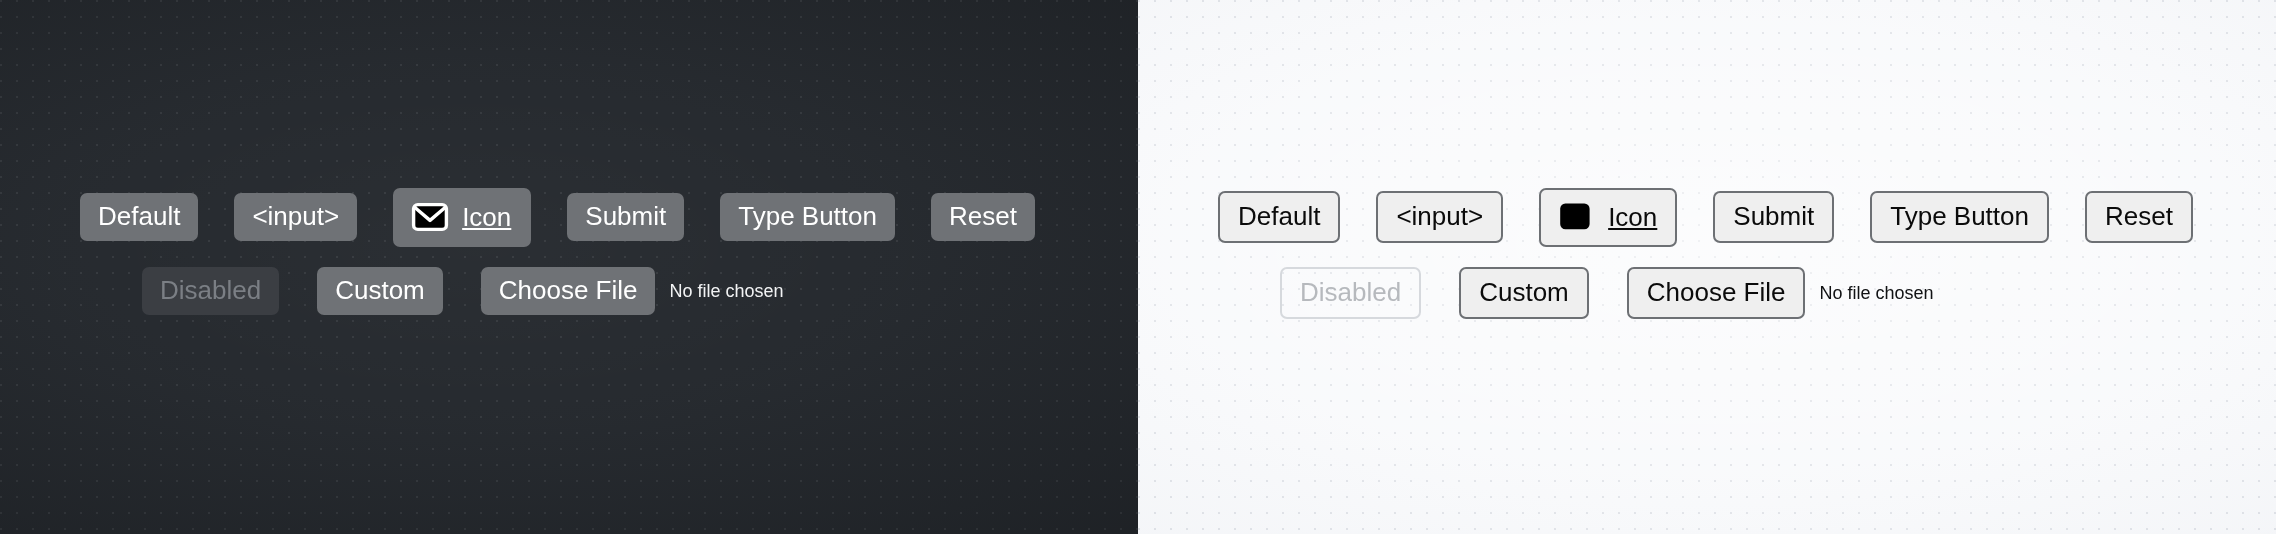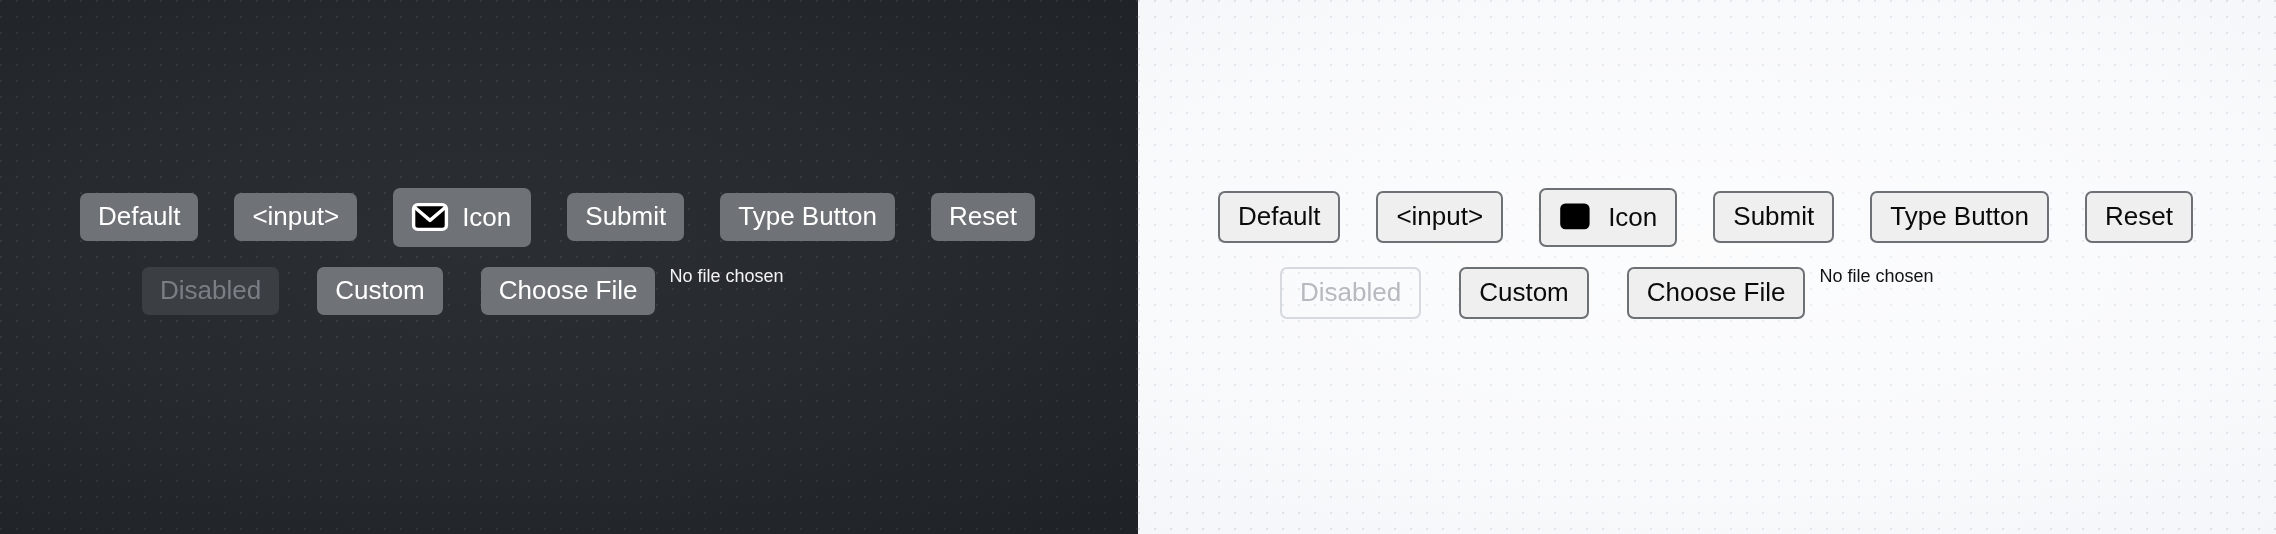--- a/index.html
+++ b/index.html
@@ -139,38 +139,40 @@
     padding: 12px 18px 13px 16px;
     gap: 13px;
   }
   .panel--light .file-name {
     color: #111214;
   }
 
   
   .btn--icon {
     font-size: 26px;
+    text-decoration: underline;
   }
   .icon-glyph {
     display: inline-flex;
     align-items: center;
     justify-content: center;
     width: 38px;
     height: 30px;
     flex: 0 0 auto;
   }
   .icon-glyph svg {
     display: block;
     width: 38px;
     height: 30px;
   }
 
   
   .file-control {
     display: inline-flex;
+    align-items: center;
     gap: 14px;
   }
   .file-name {
     font-size: 18px;
     line-height: 1;
     white-space: nowrap;
   }
 </style>
 </head>
 <body>

